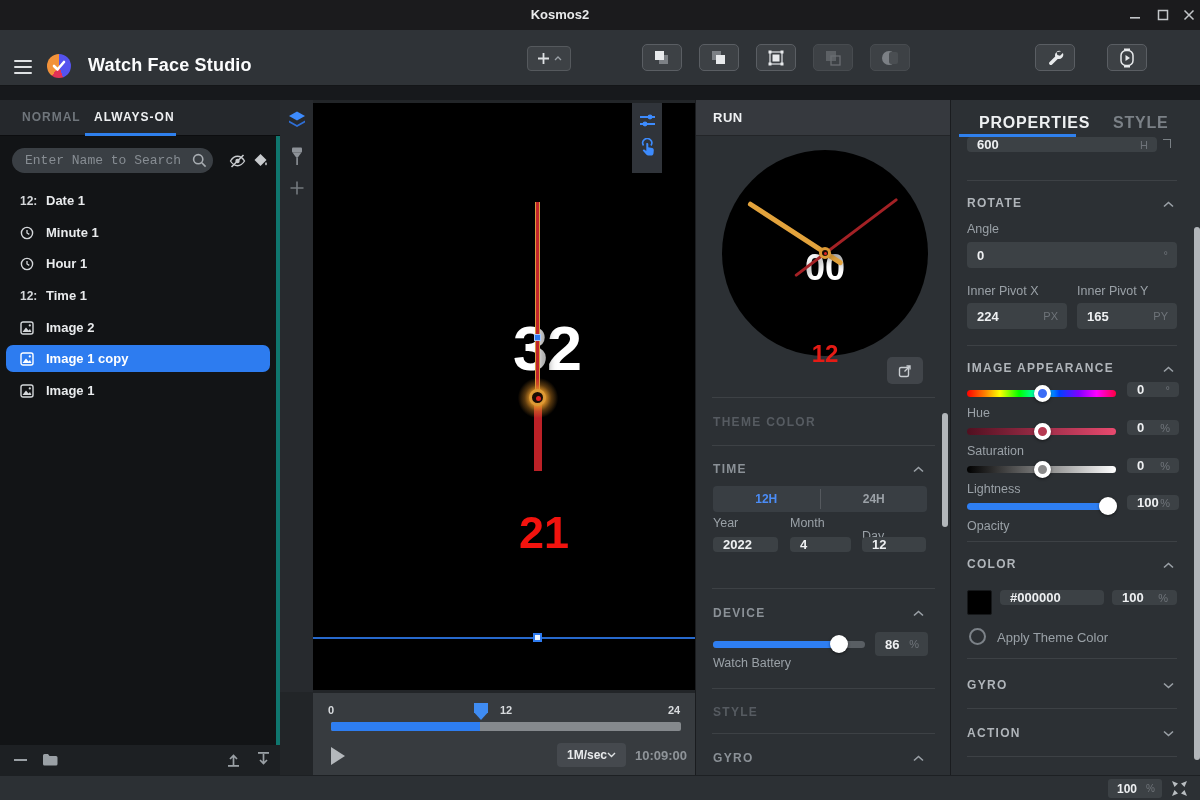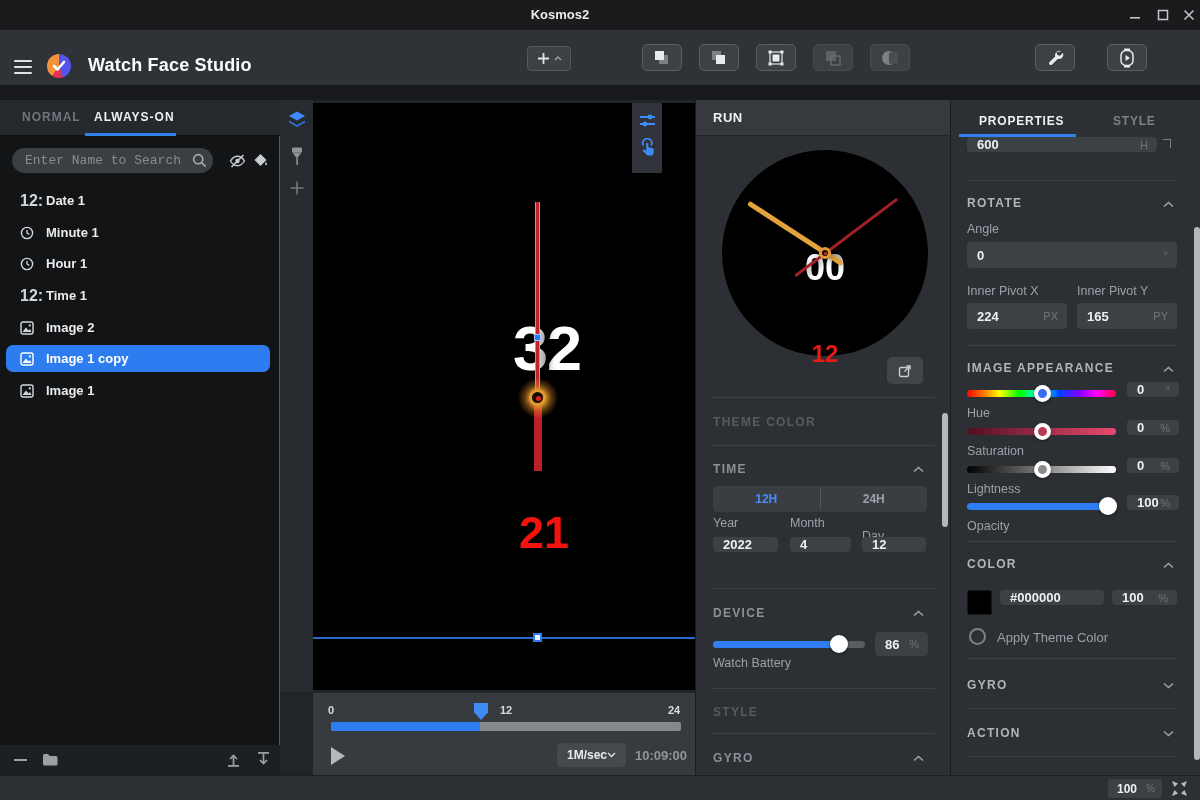--- a/index.html
+++ b/index.html
@@ -18,31 +18,31 @@
   .logo { left:47px; top:54px; width:24px; height:24px; border-radius:50%;
           background:conic-gradient(from 0deg,#5553ee 0deg 160deg,#e23357 160deg 215deg,#f2923a 215deg 360deg); display:flex;align-items:center;justify-content:center;}
   .appname { left:88px; top:55px; font-size:18px; font-weight:bold; color:#fbfcfd; letter-spacing:.2px; }
   .toolbtn { width:40px; height:27px; background:#3d4145; border:1px solid #5a5e63; border-radius:5px; display:flex; align-items:center; justify-content:center; }
   .toolbtn.dim { border-color:#474b4f; }
   .toollabel { top:80px; font-size:11px; color:#898e93; text-align:center; width:80px; }
   .toollabel.dim { color:#63686d; }
   .addbtn { left:527px; top:46px; width:44px; height:25px; background:#3d4145; border:1px solid #55595d; border-radius:4px; display:flex; align-items:center; justify-content:center; gap:4px; }
 
   
-  .leftpanel { left:0; top:100px; width:280px; height:645px; background:#121416; border-right:1px solid #0f766e; }
+  .leftpanel { left:0; top:100px; width:280px; height:645px; background:#121416; border-right:4px solid #0f766e; }
   .tabsbar { left:0; top:0; width:280px; height:36px; background:#25282c; border-bottom:1px solid #0c0d0f; position:absolute; }
   .ltab { position:absolute; top:10px; font-size:12px; font-weight:bold; letter-spacing:1px; }
   .ltab.inactive { color:#70767c; }
   .ltab.active { color:#eef0f2; }
   .ltab-underline { position:absolute; left:85px; top:33px; width:91px; height:3px; background:#2f80ed; }
   .searchpill { position:absolute; left:12px; top:48px; width:201px; height:25px; background:#3a3f44; border:none; border-radius:13px; color:#e8eaec; font-size:13px; padding:0 30px 0 13px; font-family:Liberation Mono, monospace; }
   .searchpill::placeholder { color:#878d93; }
   .layerrow { position:absolute; left:6px; width:264px; height:27px; display:flex; align-items:center; border-radius:7px; }
   .layerrow.selected { background:#2d7cf0; }
-  .layerrow .licon { width:26px; margin-left:14px; display:flex; justify-content:flex-start; color:#d4d7da; font-size:16px; font-weight:bold; }
+  .layerrow .licon { width:26px; margin-left:14px; display:flex; justify-content:flex-start; color:#d4d7da; font-size:12px; font-weight:bold; }
   .layerrow .ltext { font-size:13px; font-weight:600; color:#e9ebed; }
   .lp-bottombar { position:absolute; left:0; top:645px; width:280px; height:30px; background:#1d2023; display:block; }
 
   
   .canvaswrap { left:280px; top:100px; width:415px; height:675px; background:#222528; }
   .canvstrip { position:absolute; left:0; top:0; width:33px; height:592px; background:#272a2e; }
   .blackcanvas { position:absolute; left:33px; top:3px; width:382px; height:587px; background:#000; overflow:hidden; }
   .canvtools-right { position:absolute; left:352px; top:3px; width:30px; height:70px; background:#30343a; display:flex; flex-direction:column; align-items:center; gap:10px; padding-top:10px; }
   .bigsec { position:absolute; left:169px; top:209px; width:130px; text-align:center; font-size:63px; font-weight:600; letter-spacing:-1px; color:#ffffff; z-index:2; }
   .hand-top { position:absolute; left:222px; top:99px; width:5px; height:196px; z-index:3;
@@ -98,21 +98,21 @@
   .inputbox .val { font-size:13px; font-weight:bold; color:#eef0f2; margin-left:10px; }
   .inputbox .suffix { position:absolute; right:9px; font-size:11px; color:#6f747a; }
 
   .slider-track { position:absolute; height:7px; border-radius:4px; background:#595e63; }
   .slider-fill { position:absolute; left:0; top:0; height:7px; border-radius:4px; background:#2e7ef2; }
   .knob { position:absolute; width:18px; height:18px; border-radius:50%; background:#fff; box-shadow:0 1px 3px rgba(0,0,0,.5); }
   .hsl-knob { position:absolute; width:17px; height:17px; border-radius:50%; border:4px solid #fff; box-shadow:0 1px 3px rgba(0,0,0,.5); }
 
   
   .propspanel { left:950px; top:100px; width:250px; height:675px; background:#2c3034; border-left:1px solid #1a1c1f; }
-  .ptab { position:absolute; top:14px; font-size:12px; font-weight:bold; letter-spacing:.8px; }
+  .ptab { position:absolute; top:14px; font-size:16px; font-weight:bold; letter-spacing:.8px; }
   .ptab.active { color:#eef0f2; }
   .ptab.inactive { color:#7b8187; }
   .ptab-underline { position:absolute; left:8px; top:34px; width:117px; height:3px; background:#2f80ed; }
   .radio { position:absolute; width:17px; height:17px; border-radius:50%; border:2px solid #7c8288; }
 
   
   .statusbar { left:0; top:775px; width:1200px; height:25px; background:#2c3034; border-top:1px solid #1d2023; }
   .zoombox { position:absolute; left:1108px; top:3px; width:54px; height:19px; background:#3c4145; border-radius:3px; display:flex; align-items:center; }
   .zoombox .val { font-size:12px; font-weight:bold; color:#eef0f2; margin-left:9px; }
   .zoombox .suffix { position:absolute; right:7px; font-size:10px; color:#70757a; }

